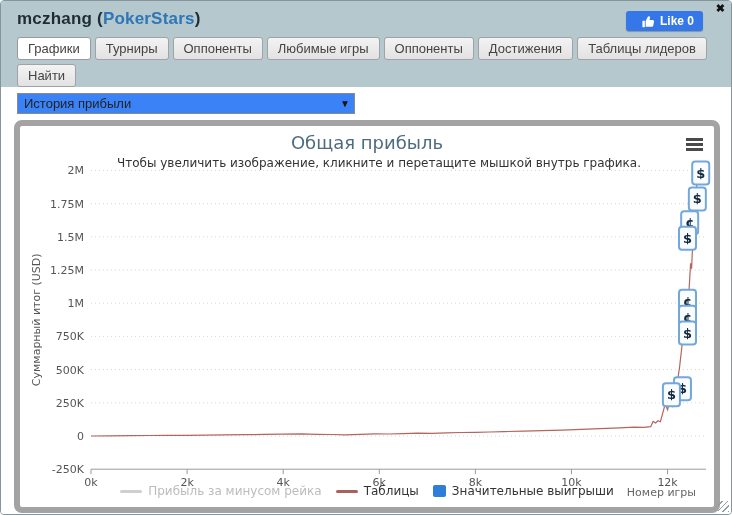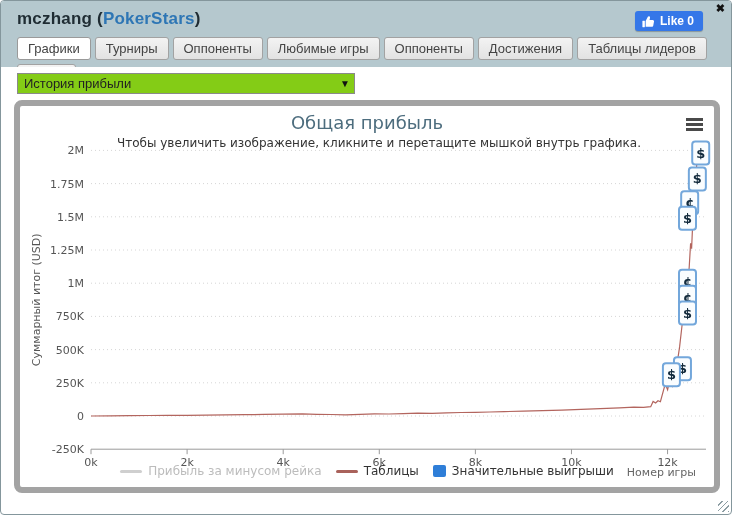--- a/index.html
+++ b/index.html
@@ -3,45 +3,45 @@
 <meta charset="utf-8">
 <style>
   * { margin:0; padding:0; box-sizing:border-box; }
   html,body { width:732px; height:515px; }
   body { font-family:"Liberation Sans", sans-serif; }
   .widget{
     position:relative; width:732px; height:515px;
     background:#ffffff; border:1px solid #84969c; border-radius:4px; overflow:hidden;
   }
   
-  .top{ background:#b5c8ce; padding:8px 14px 6px 16px; height:66px; }
+  .top{ background:#b5c8ce; padding:8px 14px 6px 16px; height:86px; }
   .hdr{ display:flex; align-items:flex-start; }
   .title{ font-size:17px; font-weight:bold; color:#1f2c33; letter-spacing:.2px; }
   .title .site{ color:#2e76b5; }
   .like-btn{
     margin-left:auto; margin-right:14px; margin-top:2px;
     background:#3577e8; color:#fff; font-size:12px; font-weight:bold;
-    border-radius:3px; padding:3px 9px 3px 7px; display:flex; align-items:center; gap:5px;
+    border-radius:3px; padding:3px 9px 3px 16px; display:flex; align-items:center; gap:5px;
     cursor:pointer; box-shadow:0 1px 1px rgba(0,0,0,.25);
   }
   .like-btn svg{ display:block; }
   .close-x{ position:absolute; top:2px; right:6px; font-size:11px; font-weight:bold; color:#111; cursor:pointer; line-height:1; }
   .tabs{ display:flex; gap:4px; margin-top:6px; flex-wrap:wrap; }
   .tabs + .tabs{ margin-top:3px; }
   .tab{
     font-size:13px; color:#444; background:linear-gradient(#f3f3f3,#e2e2e2);
     border:1px solid #a2a2a2; border-radius:3px; padding:3px 10px; cursor:pointer; white-space:nowrap;
   }
   .tab.active{ background:#ffffff; border-color:#9a9a9a; }
   
   .content{ background:#fff; height:429px; position:relative; }
   .controls{ padding:5px 0 0 16px; display:flex; align-items:center; height:27px; }
   .ctl-label{ font-size:13px; color:#222; margin-right:6px; }
   .select{
-    width:338px; height:21px; border:1px solid #8a8a8a; background:#84cc16;
+    width:338px; height:21px; border:1px solid #8a8a8a; background:#3b82f6;
     display:flex; align-items:center; font-size:13px; color:#222; padding:0 4px 0 6px; cursor:pointer;
   }
   .select .arrow{ margin-left:auto; font-size:10px; color:#111; }
   
   .panel{
     position:relative; margin:6px 13px 0 13px; width:706px; height:393px;
     border:6px solid #a3a3a3; border-radius:8px; background:#fff; overflow:hidden;
   }
   .chart-title{
     position:absolute; top:6px; left:0; width:100%; text-align:center;

